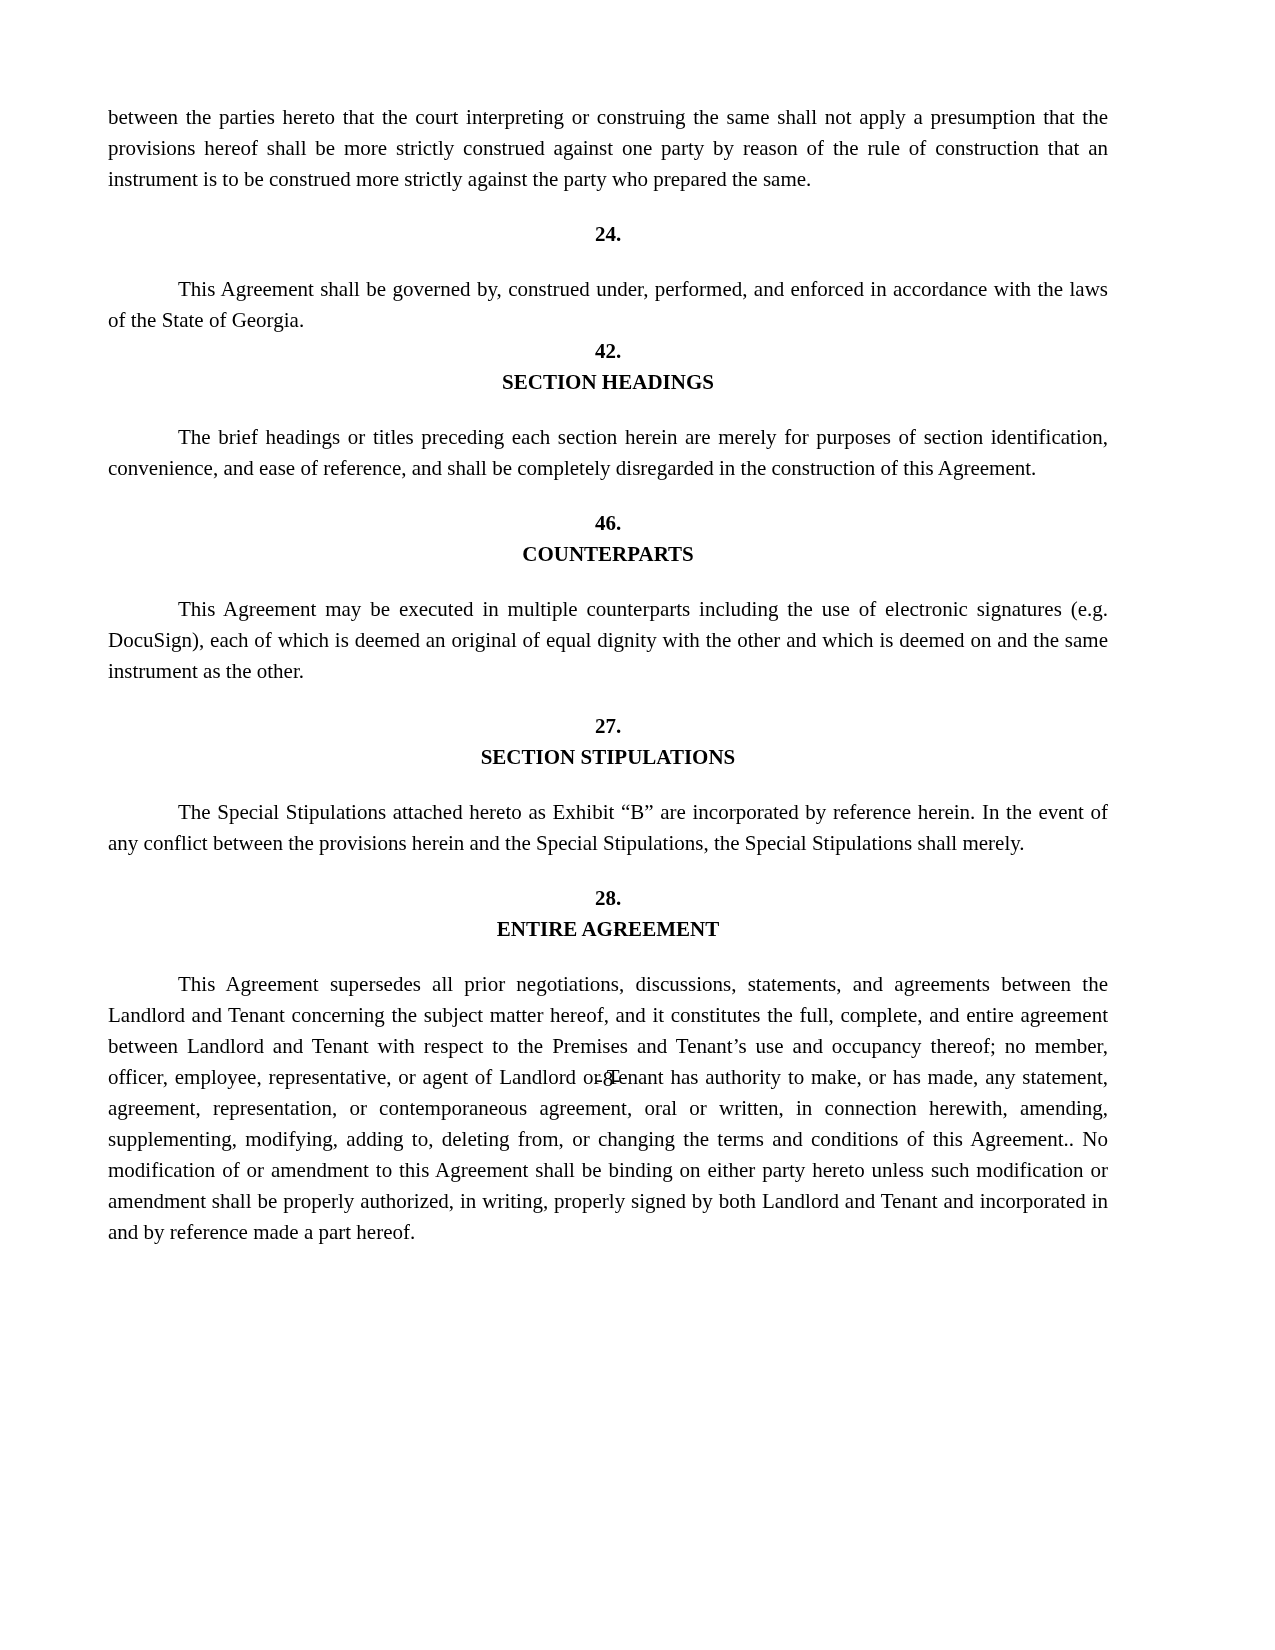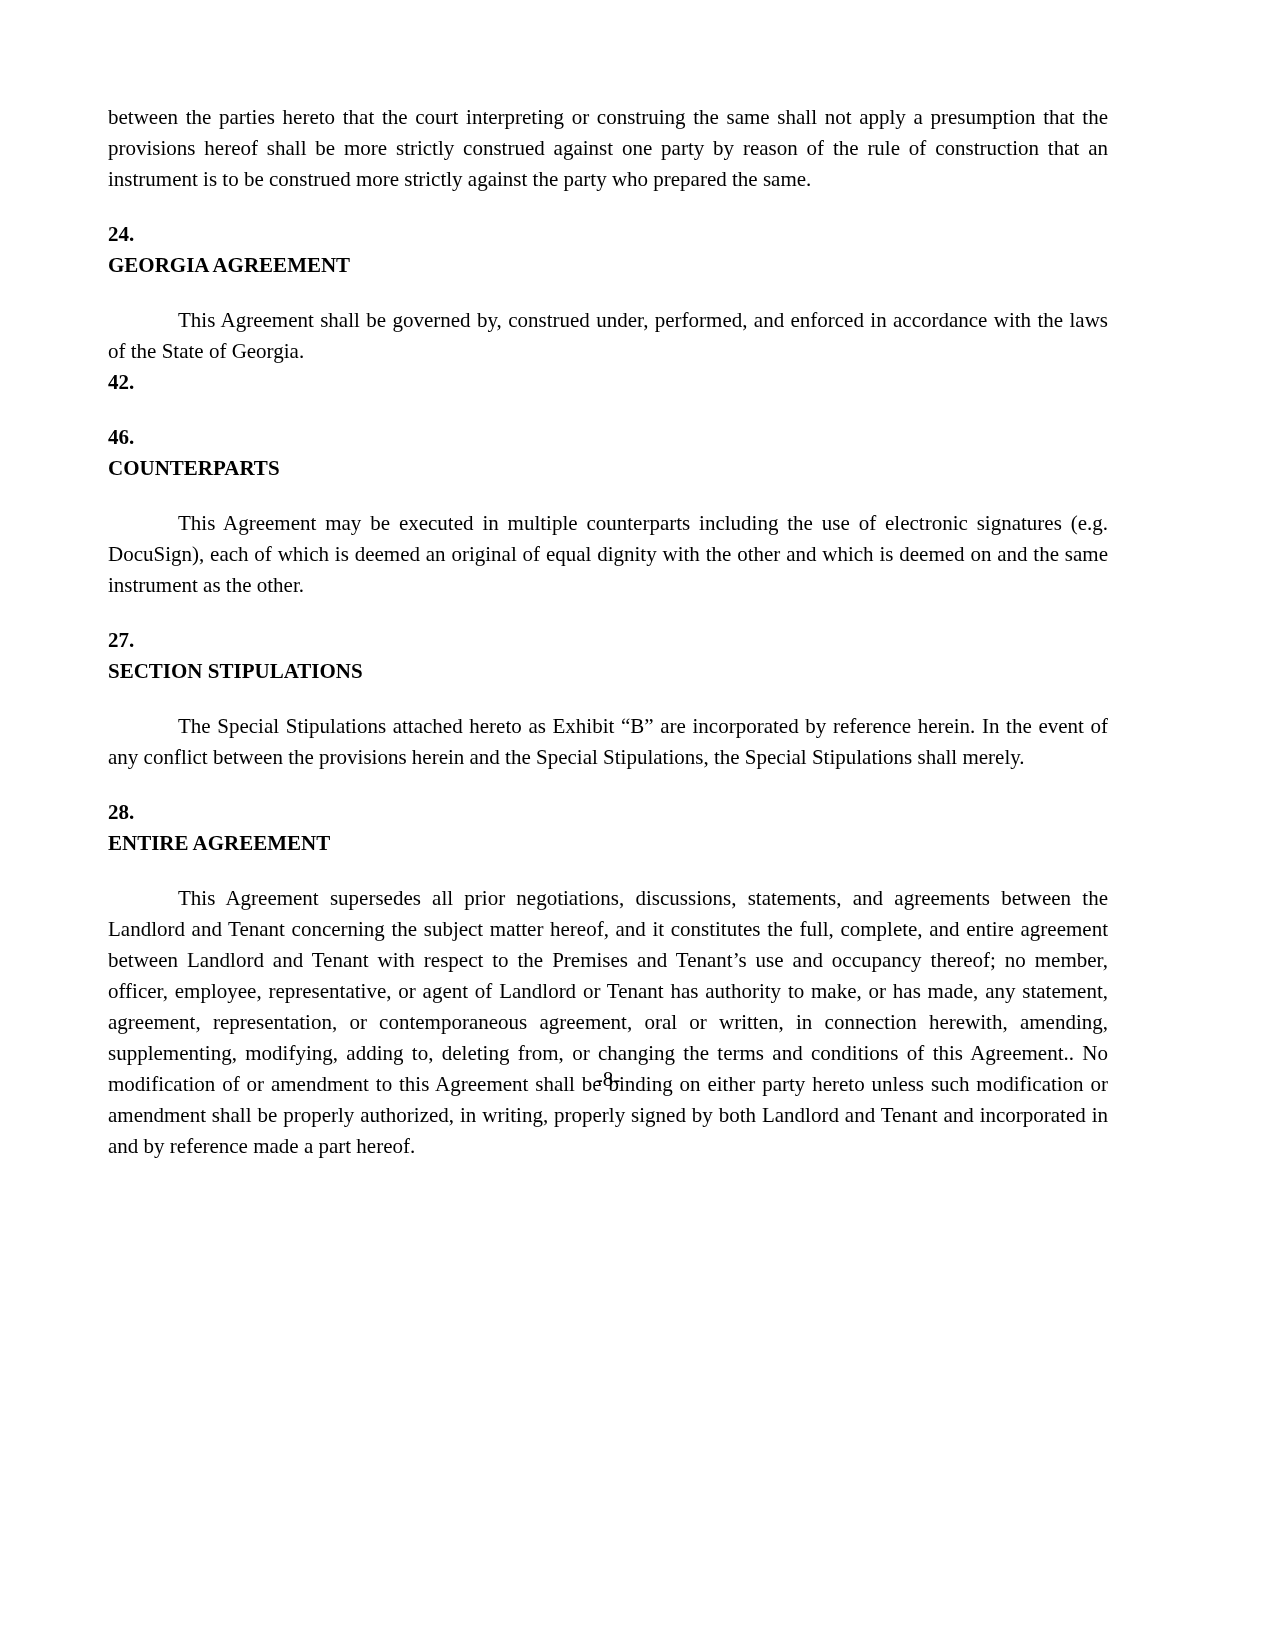--- a/index.html
+++ b/index.html
@@ -34,21 +34,21 @@
     text-indent: 70px;
   }
   .section {
     margin-top: 24px;
   }
   .section.tight {
     margin-top: 0;
   }
   .section-number,
   .section-title {
-    text-align: left;
+    text-align: center;
     font-weight: bold;
   }
   .section .body-para {
     margin-top: 24px;
   }
   .page-number {
     position: absolute;
     left: 108px;
     width: 1000px;
     bottom: 158px;
@@ -58,26 +58,27 @@
 </head>
 <body>
 
 <div class="page">
   <div class="content">
 
     <p>between the parties hereto that the court interpreting or construing the same shall not apply a presumption that the provisions hereof shall be more strictly construed against one party by reason of the rule of construction that an instrument is to be construed more strictly against the party who prepared the same.</p>
 
     <div class="section">
       <div class="section-number">24.</div>
-      <div class="section-title">GEORGIA AGREEMENT</div>
       <p class="body-para indent">This Agreement shall be governed by, construed under, performed, and enforced in accordance with the laws of the State of Georgia.</p>
     </div>
 
     <div class="section tight">
       <div class="section-number">42.</div>
+      <div class="section-title">SECTION HEADINGS</div>
+      <p class="body-para indent">The brief headings or titles preceding each section herein are merely for purposes of section identification, convenience, and ease of reference, and shall be completely disregarded in the construction of this Agreement.</p>
     </div>
 
     <div class="section">
       <div class="section-number">46.</div>
       <div class="section-title">COUNTERPARTS</div>
       <p class="body-para indent">This Agreement may be executed in multiple counterparts including the use of electronic signatures (e.g. DocuSign), each of which is deemed an original of equal dignity with the other and which is deemed on and the same instrument as the other.</p>
     </div>
 
     <div class="section">
       <div class="section-number">27.</div>

